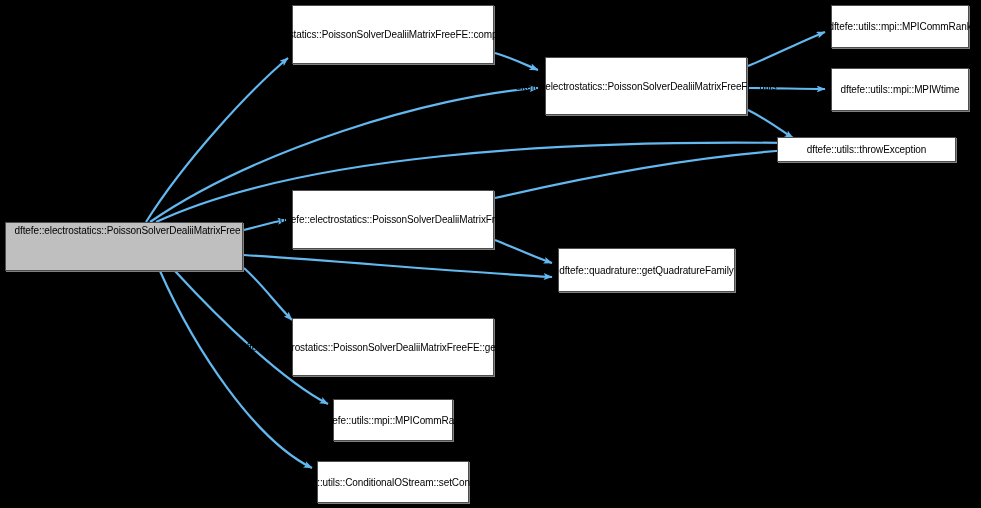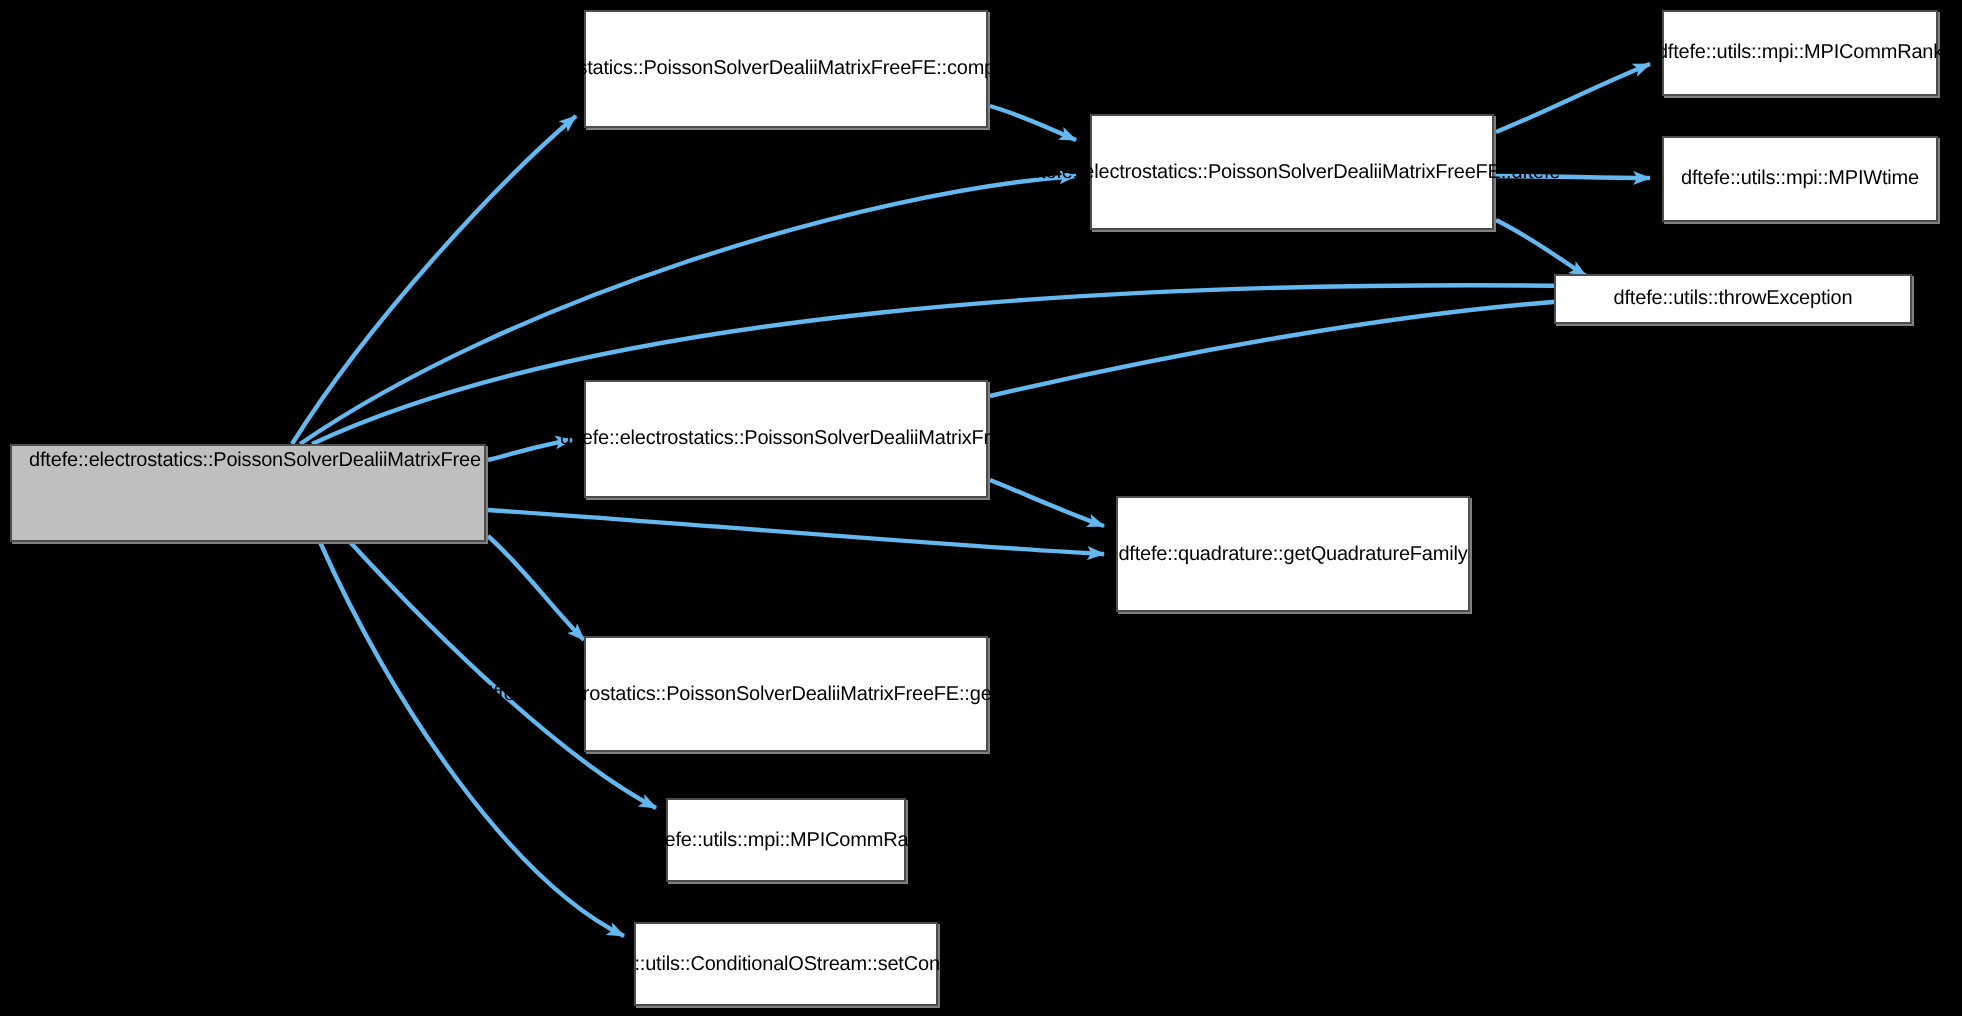--- a/index.html
+++ b/index.html
@@ -62,24 +62,24 @@
         <path d="M 748,88 C 775,88 800,89 825,89" fill="none" stroke="#63b8f0" stroke-width="2.2" marker-end="url(#ah)"></path>
         <path d="M 748,110 C 768,120 782,131 793,138" fill="none" stroke="#63b8f0" stroke-width="2.2" marker-end="url(#ah)"></path>
         <path d="M 495,198 C 590,176 700,156 790,150" fill="none" stroke="#63b8f0" stroke-width="2.2" marker-end="url(#ah)"></path>
         <path d="M 495,240 C 515,248 532,256 552,263" fill="none" stroke="#63b8f0" stroke-width="2.2" marker-end="url(#ah)"></path>
       </g>
   </svg>
 
   <div id="node-layer">
       <div class="node root" style="left: 5px; top: 222px; width: 238px; height: 49px;"><span class="ln">dftefe::electrostatics</span><span class="ln">::PoissonSolverDealiiMatrixFree</span></div>
       <div class="node" style="left: 292px; top: 5px; width: 202px; height: 59px;"><span class="ln">dftefe::electrostatics</span><span class="ln">::PoissonSolverDealiiMatrixFree</span><span class="ln">FE::computeDiagonalA</span></div>
-      <div class="node" style="left: 545px; top: 57px; width: 202px; height: 58px;"><span class="ln">dftefe::electrostatics</span><span class="ln">::PoissonSolverDealiiMatrixFree</span><span class="ln">FE::dftefe</span></div>
+      <div class="node" style="left: 545px; top: 57px; width: 202px; height: 58px;"><span class="ln">dftefe::electrostatics</span><span class="ln">::PoissonSolverDealiiMatrixFree</span><span class="ln">FE::utils</span></div>
       <div class="node" style="left: 831px; top: 5px; width: 138px; height: 43px;"><span class="ln">dftefe::utils::mpi</span><span class="ln">::MPICommRank</span></div>
       <div class="node" style="left: 831px; top: 68px; width: 138px; height: 43px;"><span class="ln">dftefe::utils::mpi</span><span class="ln">::MPIWtime</span></div>
       <div class="node" style="left: 777px; top: 137px; width: 179px; height: 25px;"><span class="ln">dftefe::utils::throwException</span></div>
       <div class="node" style="left: 292px; top: 190px; width: 202px; height: 59px;"><span class="ln">dftefe::electrostatics</span><span class="ln">::PoissonSolverDealiiMatrixFree</span></div>
-      <div class="node" style="left: 558px; top: 248px; width: 177px; height: 58px;"><span class="ln">dftefe::quadrature</span><span class="ln">::getQuadratureFamily</span></div>
+      <div class="node" style="left: 558px; top: 248px; width: 177px; height: 44px;"><span class="ln">dftefe::quadrature</span><span class="ln">::getQuadratureFamily</span></div>
       <div class="node" style="left: 292px; top: 318px; width: 202px; height: 58px;"><span class="ln">dftefe::electrostatics</span><span class="ln">::PoissonSolverDealiiMatrixFree</span><span class="ln">FE::getMPIComm</span></div>
       <div class="node" style="left: 333px; top: 399px; width: 120px; height: 42px;"><span class="ln">dftefe::utils::mpi</span><span class="ln">::MPICommRank</span></div>
       <div class="node" style="left: 317px; top: 461px; width: 152px; height: 42px;"><span class="ln">dftefe::utils::Conditional</span><span class="ln">OStream::setCondition</span></div>
     </div>
 
 </div>
 
 </body></html>

